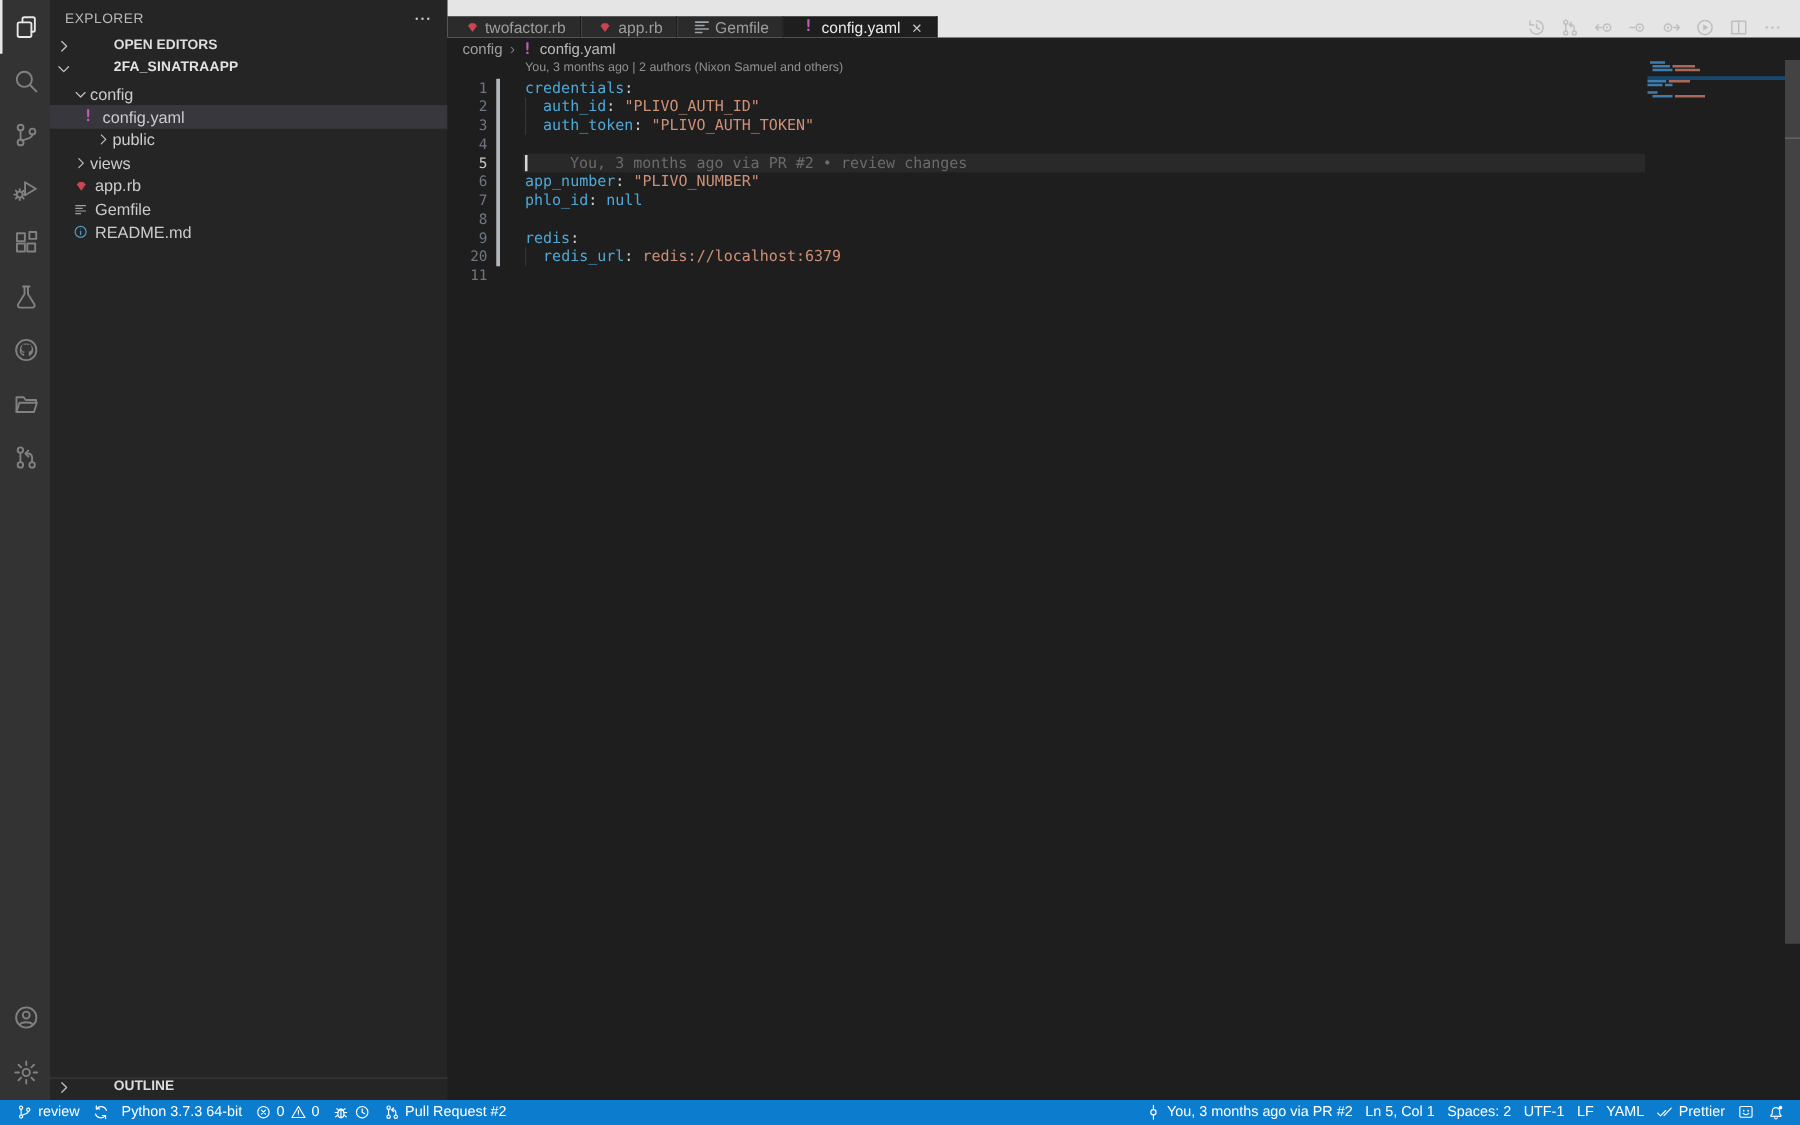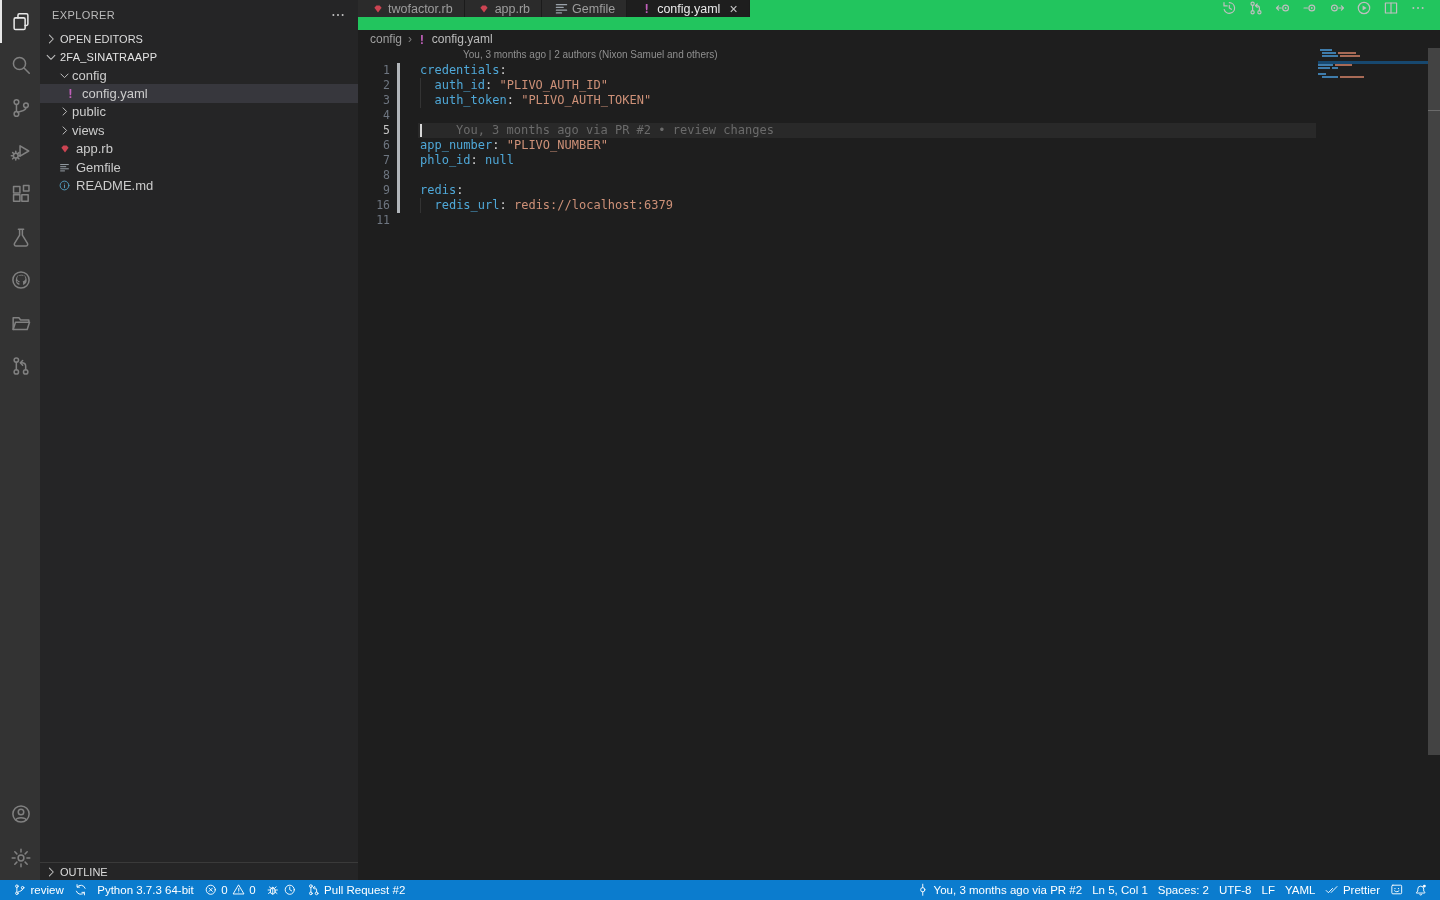--- a/index.html
+++ b/index.html
@@ -17,55 +17,55 @@
   .ab-item.active{color:#e7e7e7;border-left-color:#e7e7e7;}
   .ab-item .ic{width:22px;height:22px;stroke-width:1.1;}
   .ab-spacer{flex:1;}
   .ab-bottom .ab-item{height:44px;}
 
   
   .sidebar{position:absolute;left:40px;top:0;width:318px;bottom:20px;background:#252526;}
   .sb-header{height:30px;display:flex;align-items:center;padding:0 12px;font-size:11px;letter-spacing:.4px;color:#bbbbbb;}
   .sb-header .more{margin-left:auto;color:#c5c5c5;}
   .sb-header .more .ic{width:16px;height:16px;}
-  .sect-row{height:17px;display:flex;align-items:center;font-size:11px;font-weight:normal;color:#dddddd;padding-left:4px;}
+  .sect-row{height:17px;display:flex;font-size:11px;font-weight:bold;color:#dddddd;padding-left:4px;gap:31px;}
   .sect-row .ic{width:14px;height:14px;margin-right:2px;color:#bfbfbf;}
   #open-editors{position:absolute;top:30px;left:0;right:0;height:18px;}
   #root-row{position:absolute;top:48px;left:0;right:0;height:18px;letter-spacing:.2px;color:#e3e3e3;}
   #tree{position:absolute;top:66px;left:0;right:0;}
   .tree-row{height:18.4px;display:flex;align-items:center;font-size:13px;color:#cccccc;cursor:pointer;}
   .tree-row.selected{background:#37373d;}
   .tree-row .ic{width:13px;height:13px;}
   .tree-row .tw{width:16px;display:flex;justify-content:center;color:#c0c0c0;flex:0 0 16px;}
   .fi{width:17px;display:flex;justify-content:center;align-items:center;flex:0 0 17px;margin-right:3px;}
   .fi.gem{color:#9aa2aa;}
   .fi.info{color:var(--info);}
   .fi.rubyc{color:var(--ruby);}
   .fi.rubyc .ic{width:12px;height:12px;}
   .excl{color:var(--purple);font-weight:bold;font-family:"DejaVu Sans Mono",monospace;font-size:13px;}
   .sb-bottom{position:absolute;left:0;right:0;bottom:0;}
   .sb-bottom .sect-row{border-top:1px solid #3a3a3a;background:#252526;}
 
   
   .main{position:absolute;left:358px;top:0;right:0;bottom:20px;background:#1e1e1e;}
-  .tabbar{height:30px;background:#22c55e;display:flex;align-items:flex-start;}
+  .tabbar{height:30px;background:#e5e5e5;display:flex;align-items:flex-end;}
   .tab{display:flex;align-items:center;padding:0 11px;font-size:12.5px;color:#9d9d9d;background:#2b2b2b;border-right:1px solid #1b1b1b;cursor:pointer;white-space:nowrap;}
   .tab .fi{margin-right:2px;}
   .tab.active{background:#1e1e1e;color:#eaeaea;}
   .tab .close{margin-left:9px;font-size:14px;color:#c5c5c5;line-height:1;}
   .editor-actions{margin-left:auto;display:flex;align-items:center;gap:11px;padding-right:14px;color:#bfbfbf;}
   .ea{width:16px;height:16px;cursor:pointer;}
   .ea .ic{width:16px;height:16px;}
 
   .breadcrumb{height:18px;display:flex;align-items:center;gap:6px;padding-left:12px;font-size:12px;color:#9f9f9f;}
   .breadcrumb .sep{color:#7a7a7a;}
   .breadcrumb .file{color:#bcbcbc;}
 
   .editor{position:absolute;top:48px;left:0;right:0;bottom:0;font-family:"DejaVu Sans Mono",monospace;font-size:12px;}
-  .blame-head{position:absolute;top:1px;left:62px;font-size:10px;color:#909090;font-family:"Liberation Sans",sans-serif;margin-left:43px;}
+  .blame-head{position:absolute;top:1px;left:62px;font-size:10px;color:#909090;font-family:"Liberation Sans",sans-serif;}
   .gutter-bar{position:absolute;left:39px;top:15px;width:2.5px;height:150px;background:#b2b6ba;}
   .code-line{position:absolute;left:0;right:0;height:15px;line-height:15px;}
   .ln{position:absolute;left:0;width:32px;text-align:right;color:#6e7681;font-size:11.5px;}
   .code-line.current .ln{color:#c6c6c6;}
   .content{position:absolute;left:62px;white-space:pre;}
   .guide{position:absolute;left:62px;top:0;height:15px;width:1px;background:#333333;}
   .tok-key{color:var(--key);}
   .tok-str{color:var(--str);}
   .tok-kw{color:var(--key);}
   .tok-punct{color:#d4d4d4;}
@@ -208,21 +208,21 @@
             </svg>
           </span>
           <span>config</span>
         </div>
         <div class="tree-row selected" style="padding-left:22px">
           <span class="fi">
             <span class="excl">!</span>
           </span>
           <span>config.yaml</span>
         </div>
-        <div class="tree-row" style="padding-left:16px">
+        <div class="tree-row" style="padding-left:34px">
           <span class="tw">
             <svg class="ic" viewBox="0 0 16 16">
               <path d="M6.2 3.6L10.6 8l-4.4 4.4"></path>
             </svg>
           </span>
           <span>public</span>
         </div>
         <div class="tree-row" style="padding-left:16px">
           <span class="tw">
             <svg class="ic" viewBox="0 0 16 16">
@@ -407,21 +407,21 @@
           </div>
           <div class="code-line" style="top:120px">
             <span class="ln">8</span>
             <span class="content"></span>
           </div>
           <div class="code-line" style="top:135px">
             <span class="ln">9</span>
             <span class="content"><span class="tok-key">redis</span><span class="tok-punct">:</span></span>
           </div>
           <div class="code-line" style="top:150px">
-            <span class="ln">16</span>
+            <span class="ln">20</span>
             <span class="guide"></span>
             <span class="content"><span class="tok-ws">  </span><span class="tok-key">redis_url</span><span class="tok-punct">:</span><span class="tok-ws"> </span><span class="tok-str">redis://localhost:6379</span></span>
           </div>
           <div class="code-line" style="top:165px">
             <span class="ln">11</span>
             <span class="content"></span>
           </div>
         </div>
       <div class="minimap" id="minimap">
           <div class="mm-band" style="top:13px;height:3px"></div>
@@ -508,21 +508,21 @@
           </svg>
           <span>You, 3 months ago via PR #2</span>
         </div>
         <div class="sb-item">
           <span>Ln 5, Col 1</span>
         </div>
         <div class="sb-item">
           <span>Spaces: 2</span>
         </div>
         <div class="sb-item">
-          <span>UTF-8</span>
+          <span>UTF-1</span>
         </div>
         <div class="sb-item">
           <span>LF</span>
         </div>
         <div class="sb-item">
           <span>YAML</span>
         </div>
         <div class="sb-item">
           <svg class="ic" viewBox="0 0 16 16">
             <path d="M1.4 8.9l2.6 2.6 5-5.1"></path>

